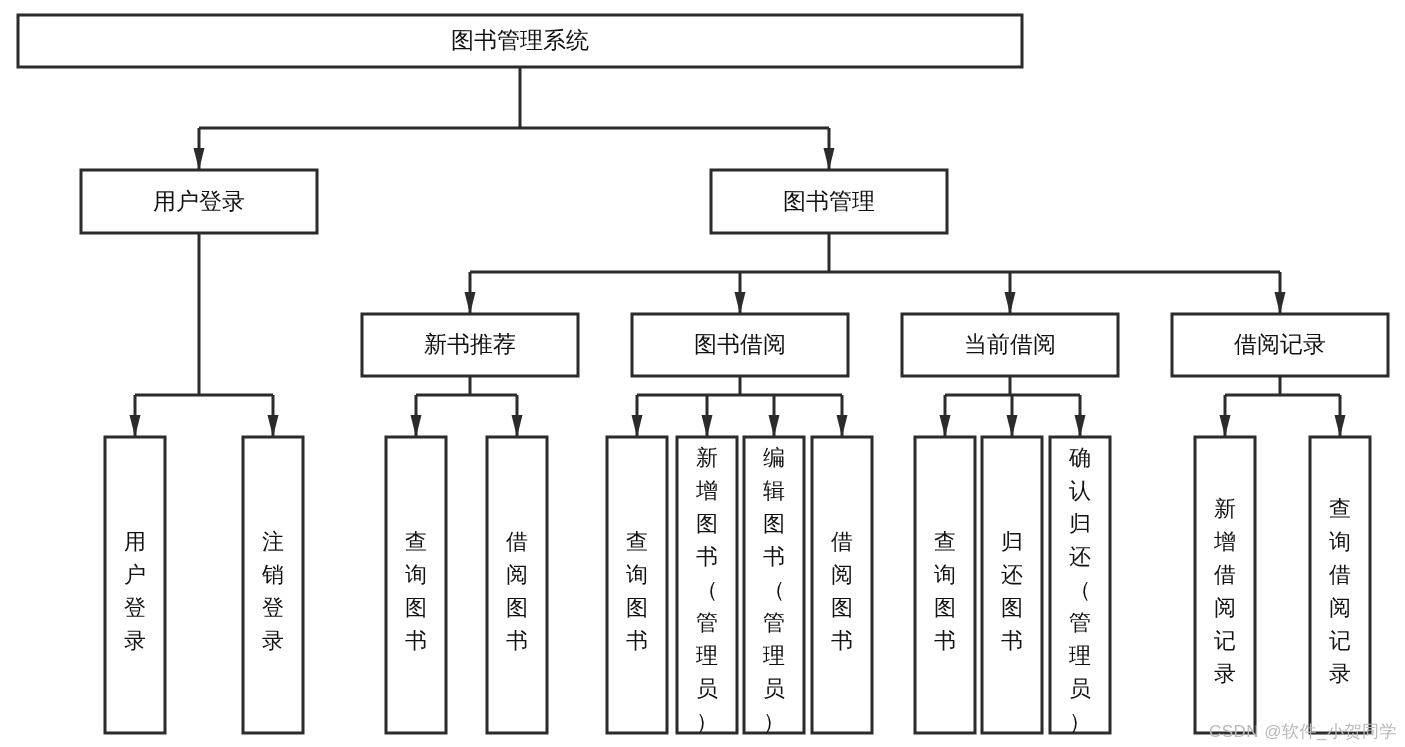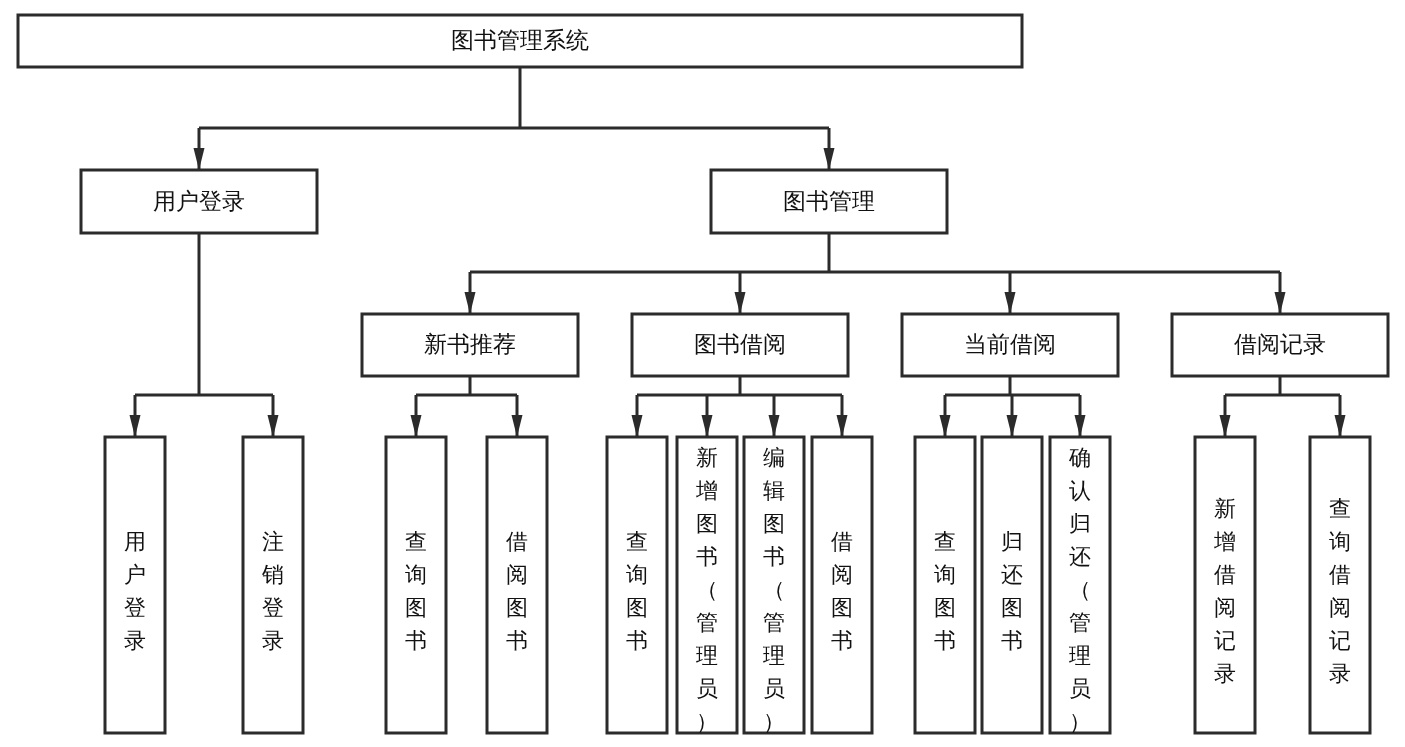--- a/index.html
+++ b/index.html
@@ -184,13 +184,14 @@
         <g>
           <rect x="1195" y="437" width="60" height="296" class="node-rect"></rect>
           <text x="1225" y="509.76" class="node-label vertical"><tspan x="1225" dy="0">新</tspan><tspan x="1225" dy="33">增</tspan><tspan x="1225" dy="33">借</tspan><tspan x="1225" dy="33">阅</tspan><tspan x="1225" dy="33">记</tspan><tspan x="1225" dy="33">录</tspan></text>
         </g>
         <g>
           <rect x="1310" y="437" width="60" height="296" class="node-rect"></rect>
           <text x="1340" y="509.76" class="node-label vertical"><tspan x="1340" dy="0">查</tspan><tspan x="1340" dy="33">询</tspan><tspan x="1340" dy="33">借</tspan><tspan x="1340" dy="33">阅</tspan><tspan x="1340" dy="33">记</tspan><tspan x="1340" dy="33">录</tspan></text>
         </g>
       </g>
   </svg>
+  <div class="watermark">CSDN @软件_小贺同学</div>
 </div>
 
 </body></html>

